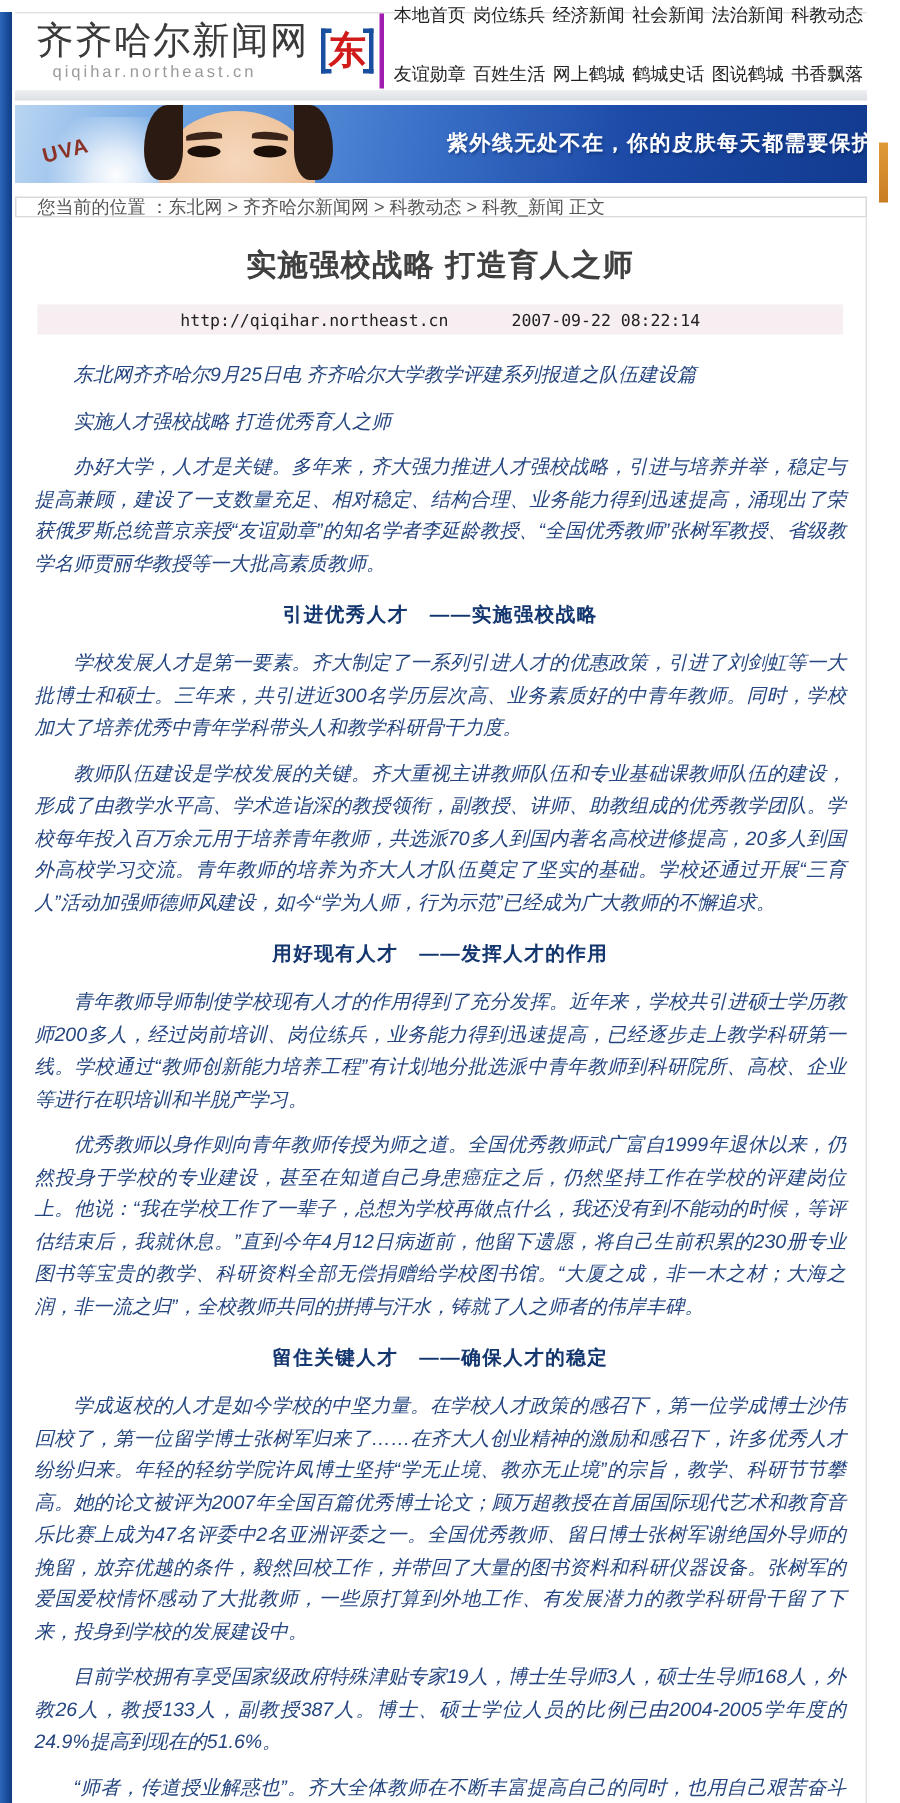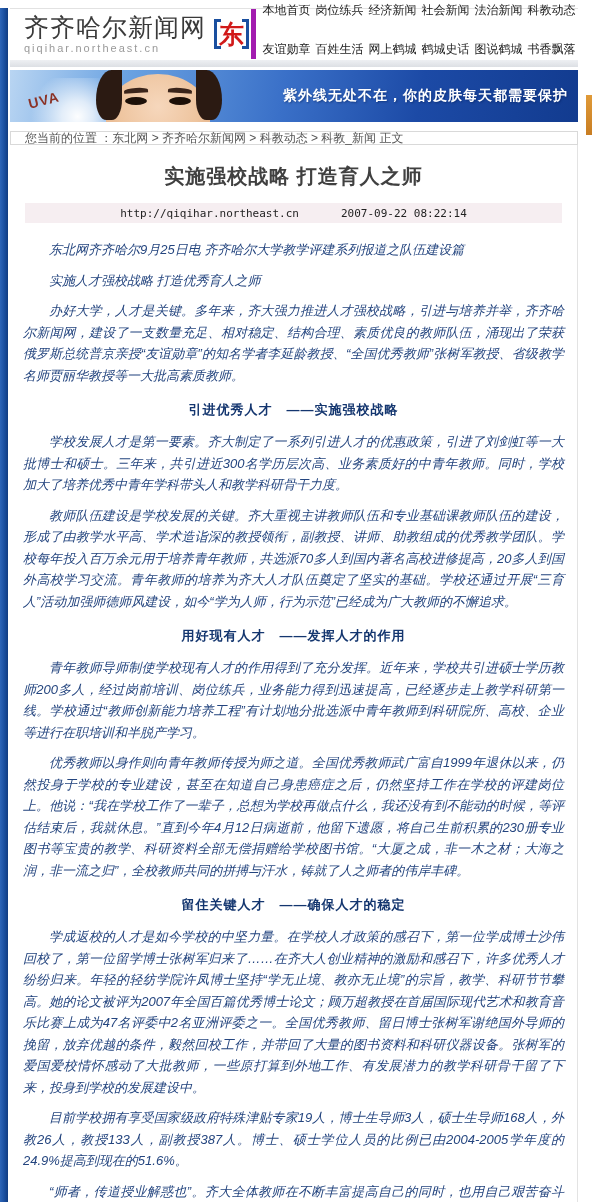--- a/index.html
+++ b/index.html
@@ -16,29 +16,29 @@
   .content { position:absolute; left:10px; top:8px; width:568px; }
 
   
   .header {
     display:flex; height:51px; background:#fff;
     border-top:1px solid #e2e2e2;
   }
   .logo-area { width:244px; display:flex; align-items:center; padding-left:14px; cursor:pointer; }
   .logo-text { line-height:1; }
   .site-name { font-size:25px; color:#3a3a3a; letter-spacing:1px; font-weight:500; }
-  .site-domain { font-size:11px; color:#9a9a9a; letter-spacing:2px; margin-top:3px; }
+  .site-domain { font-size:11px; color:#9a9a9a; letter-spacing:2px; margin-top:3px;margin-left:11px; }
   .logo-icon { display:flex; align-items:center; margin-left:8px; height:34px; }
   .logo-bracket { width:7px; height:30px; border:3px solid #1a4f9f; }
   .logo-bracket.l { border-right:none; }
   .logo-bracket.r { border-left:none; }
   .logo-char { color:#d11a1a; font-size:25px; font-weight:bold; line-height:30px; margin:0 -2px; }
 
   .nav-area {
-    flex:1; border-left:5px solid #a21caf; padding:8px 0 16px 4px;
+    flex:1; border-left:3px solid #a21caf; padding:8px 0 16px 4px;
     display:flex; flex-direction:column; justify-content:center; gap:22px;
   }
   .nav-row { display:flex; }
   .nav-item {
     font-size:12px; color:#222; text-decoration:none; cursor:pointer;
     width:53px; text-align:center; white-space:nowrap;
   }
 
   .header-strip { height:7px; background:linear-gradient(180deg,#eef0f3,#dcdfe4); margin-top:1px; }
 
@@ -62,21 +62,21 @@
   .brow { position:absolute; top:18px; width:24px; height:5px; background:#3a241a; border-radius:50% 50% 0 0; }
   .brow.l { left:30px; transform:rotate(-4deg); }
   .brow.r { left:74px; transform:rotate(4deg); }
   .eye { position:absolute; top:27px; width:22px; height:8px; background:#1c1008; border-radius:50%; }
   .eye.l { left:31px; } .eye.r { left:75px; }
   .uva-label {
     position:absolute; left:18px; top:22px; transform:rotate(-14deg);
     font-size:14px; font-weight:bold; color:#8b3226; letter-spacing:1px;
   }
   .banner-slogan {
-    position:absolute; left:273px; top:17px; color:#ffffff; font-size:14px; font-weight:bold;
+    position:absolute; left:288px; top:17px; color:#ffffff; font-size:14px; font-weight:bold;
     letter-spacing:1px; text-shadow:1px 1px 2px rgba(0,30,90,.55); white-space:nowrap;
   }
   .side-ad-sliver { position:absolute; left:586px; top:95px; width:6px; height:40px;
     background:linear-gradient(180deg,#e09a38,#c87d22); }
 
   
   .breadcrumb {
     margin-top:9px; height:14px; border:1px solid #d9d9d9; background:#fff;
     display:flex; align-items:center; padding-left:14px; font-size:12px; color:#555;
   }
@@ -169,21 +169,21 @@
     <div class="article-title">实施强校战略 打造育人之师</div>
 
     <div class="meta-bar">
       <span>http://qiqihar.northeast.cn</span>
       <span>2007-09-22 08:22:14</span>
     </div>
 
     <div class="article-body">
         <div class="paragraph">东北网齐齐哈尔9月25日电 齐齐哈尔大学教学评建系列报道之队伍建设篇</div>
         <div class="paragraph">实施人才强校战略 打造优秀育人之师</div>
-        <div class="paragraph">办好大学，人才是关键。多年来，齐大强力推进人才强校战略，引进与培养并举，齐齐哈尔新闻网，建设了一支数量充足、相对稳定、结构合理、素质优良的教师队伍，涌现出了荣获俄罗斯总统普京亲授“友谊勋章”的知名学者李延龄教授、“全国优秀教师”张树军教授、省级教学名师贾丽华教授等一大批高素质教师。</div>
+        <div class="paragraph">办好大学，人才是关键。多年来，齐大强力推进人才强校战略，引进与培养并举，稳定与提高兼顾，建设了一支数量充足、相对稳定、结构合理、业务能力得到迅速提高，涌现出了荣获俄罗斯总统普京亲授“友谊勋章”的知名学者李延龄教授、“全国优秀教师”张树军教授、省级教学名师贾丽华教授等一大批高素质教师。</div>
         <div class="section-heading">引进优秀人才　——实施强校战略</div>
         <div class="paragraph">学校发展人才是第一要素。齐大制定了一系列引进人才的优惠政策，引进了刘剑虹等一大批博士和硕士。三年来，共引进近300名学历层次高、业务素质好的中青年教师。同时，学校加大了培养优秀中青年学科带头人和教学科研骨干力度。</div>
         <div class="paragraph">教师队伍建设是学校发展的关键。齐大重视主讲教师队伍和专业基础课教师队伍的建设，形成了由教学水平高、学术造诣深的教授领衔，副教授、讲师、助教组成的优秀教学团队。学校每年投入百万余元用于培养青年教师，共选派70多人到国内著名高校进修提高，20多人到国外高校学习交流。青年教师的培养为齐大人才队伍奠定了坚实的基础。学校还通过开展“三育人”活动加强师德师风建设，如今“学为人师，行为示范”已经成为广大教师的不懈追求。</div>
         <div class="section-heading">用好现有人才　——发挥人才的作用</div>
         <div class="paragraph">青年教师导师制使学校现有人才的作用得到了充分发挥。近年来，学校共引进硕士学历教师200多人，经过岗前培训、岗位练兵，业务能力得到迅速提高，已经逐步走上教学科研第一线。学校通过“教师创新能力培养工程”有计划地分批选派中青年教师到科研院所、高校、企业等进行在职培训和半脱产学习。</div>
         <div class="paragraph">优秀教师以身作则向青年教师传授为师之道。全国优秀教师武广富自1999年退休以来，仍然投身于学校的专业建设，甚至在知道自己身患癌症之后，仍然坚持工作在学校的评建岗位上。他说：“我在学校工作了一辈子，总想为学校再做点什么，我还没有到不能动的时候，等评估结束后，我就休息。”直到今年4月12日病逝前，他留下遗愿，将自己生前积累的230册专业图书等宝贵的教学、科研资料全部无偿捐赠给学校图书馆。“大厦之成，非一木之材；大海之润，非一流之归”，全校教师共同的拼搏与汗水，铸就了人之师者的伟岸丰碑。</div>
         <div class="section-heading">留住关键人才　——确保人才的稳定</div>
         <div class="paragraph">学成返校的人才是如今学校的中坚力量。在学校人才政策的感召下，第一位学成博士沙伟回校了，第一位留学博士张树军归来了……在齐大人创业精神的激励和感召下，许多优秀人才纷纷归来。年轻的轻纺学院许凤博士坚持“学无止境、教亦无止境”的宗旨，教学、科研节节攀高。她的论文被评为2007年全国百篇优秀博士论文；顾万超教授在首届国际现代艺术和教育音乐比赛上成为47名评委中2名亚洲评委之一。全国优秀教师、留日博士张树军谢绝国外导师的挽留，放弃优越的条件，毅然回校工作，并带回了大量的图书资料和科研仪器设备。张树军的爱国爱校情怀感动了大批教师，一些原打算到外地工作、有发展潜力的教学科研骨干留了下来，投身到学校的发展建设中。</div>
         <div class="paragraph">目前学校拥有享受国家级政府特殊津贴专家19人，博士生导师3人，硕士生导师168人，外教26人，教授133人，副教授387人。博士、硕士学位人员的比例已由2004-2005学年度的24.9%提高到现在的51.6%。</div>
         <div class="paragraph">“师者，传道授业解惑也”。齐大全体教师在不断丰富提高自己的同时，也用自己艰苦奋斗的精神和独特的人格魅力向人们诠释着为师之道。</div>

